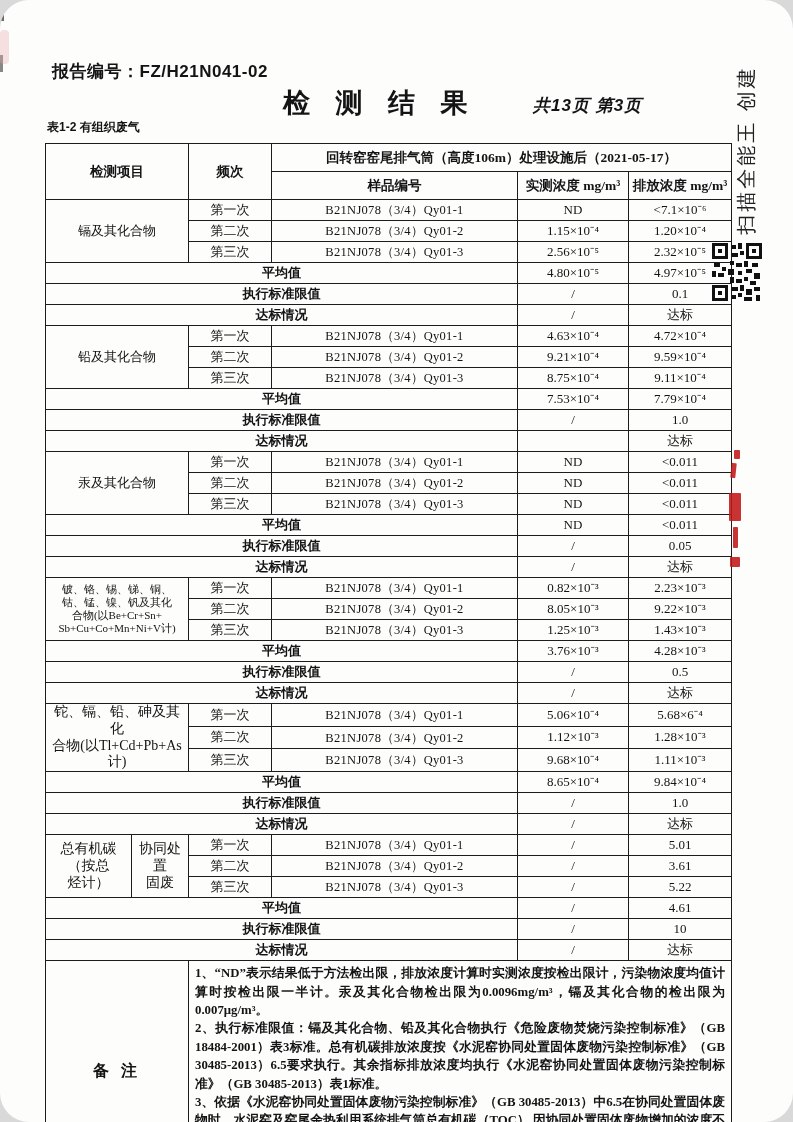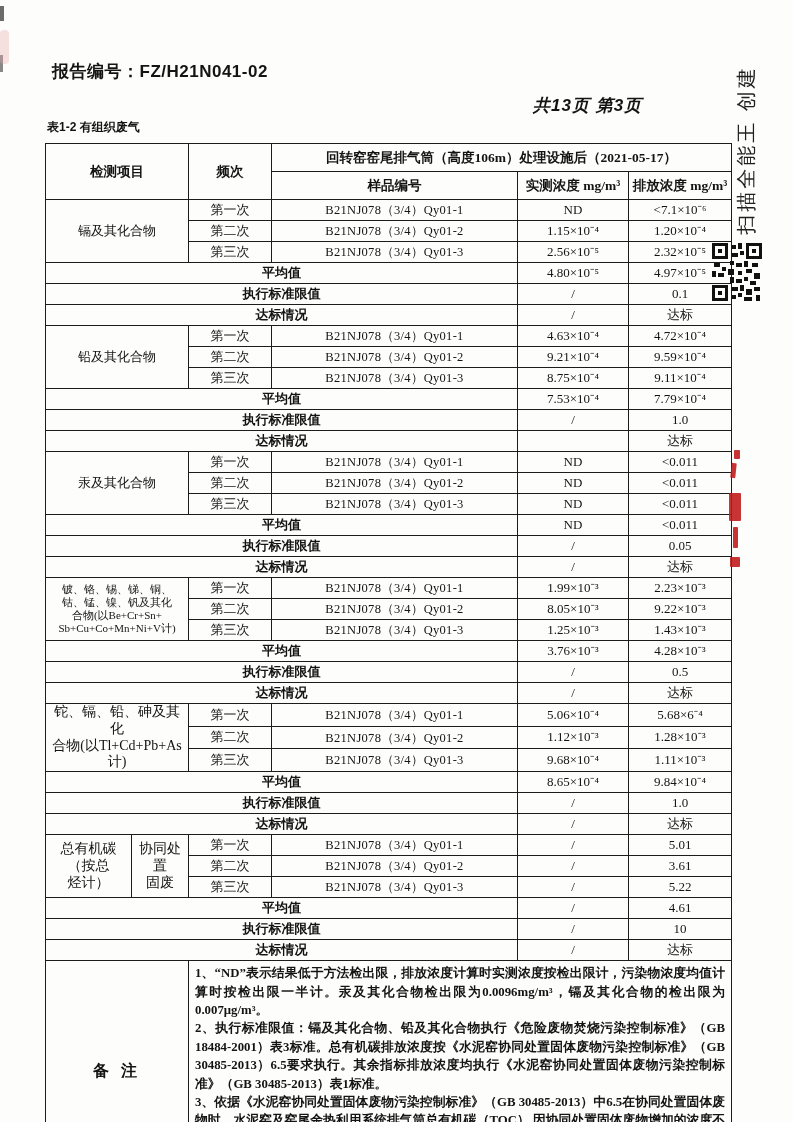--- a/index.html
+++ b/index.html
@@ -1,19 +1,20 @@
 <!DOCTYPE html>
 <html><head>
 <meta charset="utf-8">
 <style>
   html,body { margin:0; padding:0; background:#d9d9d9; }
   .page {
     position:relative; width:793px; height:1122px; margin:0 auto;
     background:#fdfdfc; overflow:hidden; color:#141414;
     font-family:"Liberation Serif", serif;
+    border-radius:29px;
   }
   
   .report-no {
     position:absolute; left:52px; top:60px; font-size:17px; font-weight:600;
     font-family:"Liberation Sans", sans-serif; letter-spacing:.5px;
   }
   .doc-title {
     position:absolute; left:283px; top:85px; font-size:27px; font-weight:bold;
     font-family:"Liberation Sans", sans-serif; letter-spacing:9px; white-space:nowrap;
   }
@@ -66,20 +67,21 @@
 </head>
 <body>
 
 <div class="page">
 
   <div class="artifact art-1"></div>
   <div class="artifact art-2"></div>
   <div class="art-pink"></div>
 
   <div class="report-no">报告编号：FZ/H21N041-02</div>
+  <div class="doc-title">检 测 结 果</div>
   <div class="page-info">共13页  第3页</div>
   <div class="table-label">表1-2 有组织废气</div>
 
   <div class="results">
   <table>
     <colgroup>
       <col style="width:86px">
           <col style="width:57px">
           <col style="width:83px">
       <col style="width:246px">
@@ -212,21 +214,21 @@
     </tbody>
 
     <tbody>
       <tr>
         <td colspan="2" rowspan="3" class="pre small">铍、铬、锡、锑、铜、
 钴、锰、镍、钒及其化
 合物(以Be+Cr+Sn+
 Sb+Cu+Co+Mn+Ni+V计)</td>
         <td>第一次</td>
         <td class="sample">B21NJ078（3/4）Qy01-1</td>
-        <td>1.99×10⁻³</td>
+        <td>0.82×10⁻³</td>
         <td>2.23×10⁻³</td>
       </tr>
       <tr>
         <td>第二次</td>
         <td class="sample">B21NJ078（3/4）Qy01-2</td>
         <td>8.05×10⁻³</td>
         <td>9.22×10⁻³</td>
       </tr>
       <tr>
         <td>第三次</td>

